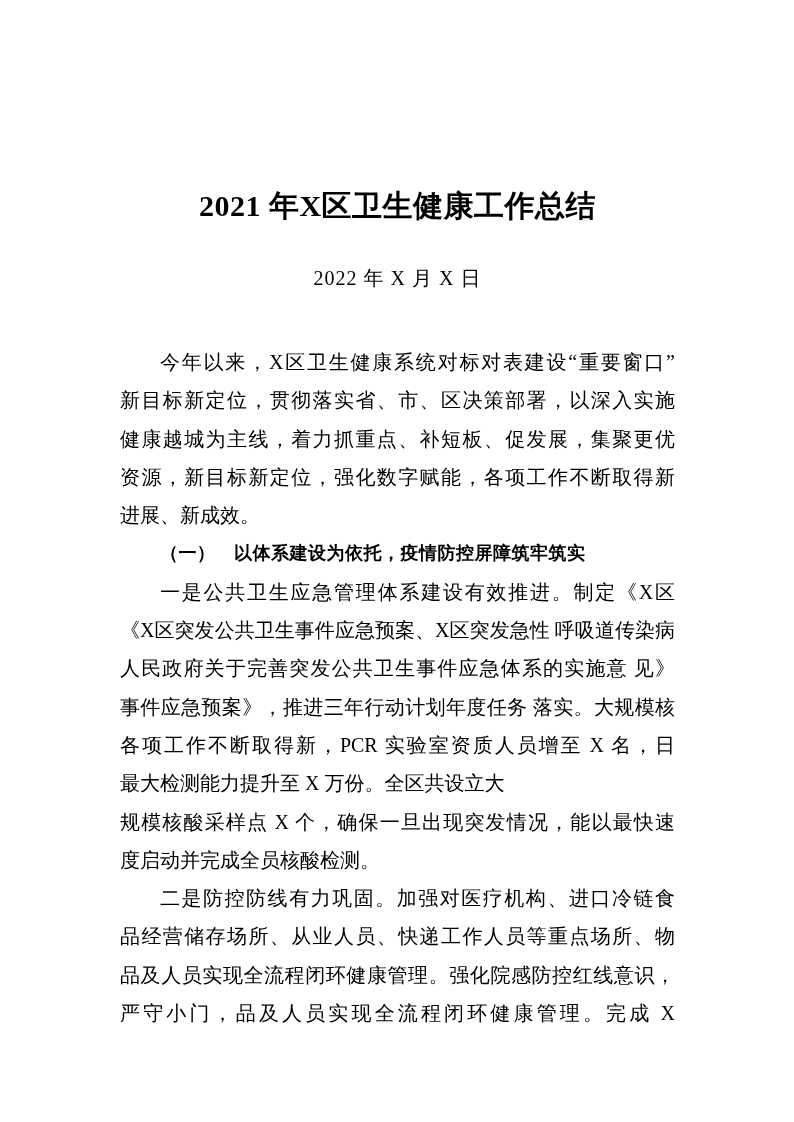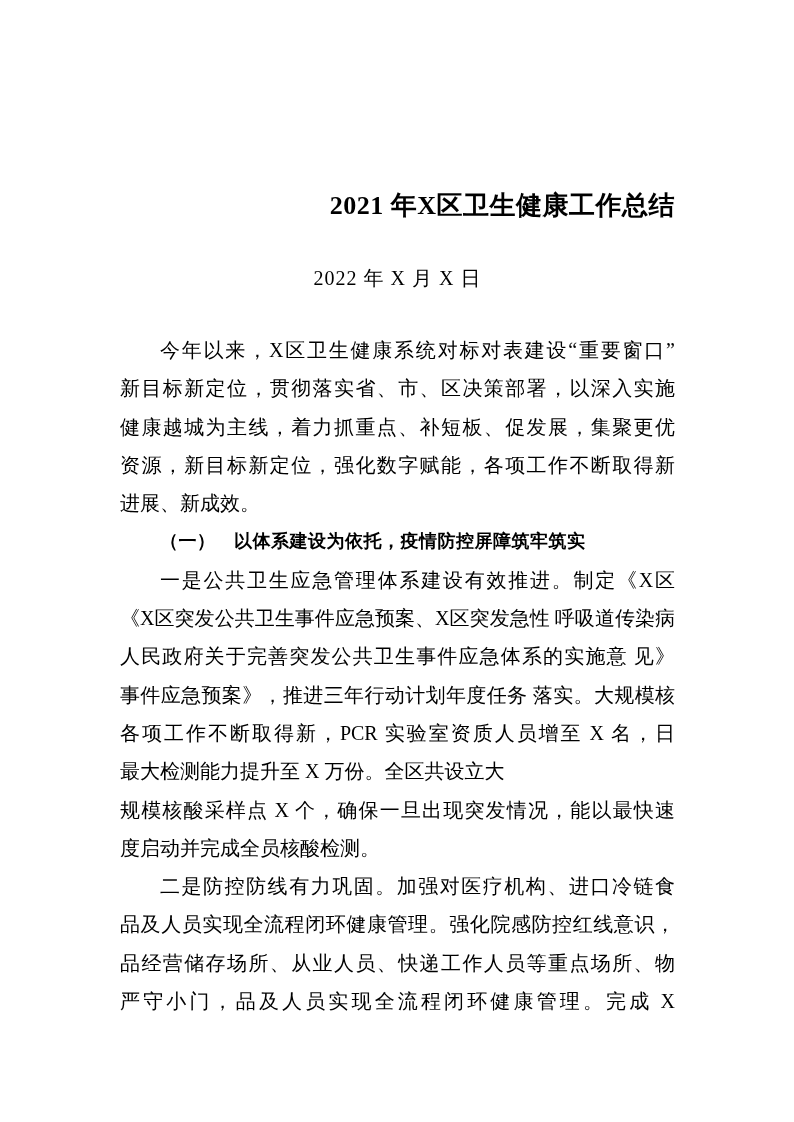--- a/index.html
+++ b/index.html
@@ -11,36 +11,36 @@
     color: #000000;
   }
   .page {
     box-sizing: border-box;
     width: 794px;
     height: 1122px;
     padding: 186px 119px 0 120px;
     background: #ffffff;
   }
   .doc-title {
-    text-align: right;
+    text-align: center;
     font-weight: 700;
-    font-size: 26px;
+    font-size: 30px;
     line-height: 40px;
     letter-spacing: 0.5px;
     white-space: nowrap;
   }
   .doc-date {
     text-align: center;
     font-size: 20px;
     line-height: 34px;
     margin-top: 35px;
     letter-spacing: 1px;
     white-space: nowrap;
   }
-  .content { margin-top: 36px; }
+  .content { margin-top: 48px; }
   .ln {
     font-size: 20px;
     line-height: 38.3px;
     height: 38.3px;
     white-space: nowrap;
   }
   .ln.fill {
     white-space: normal;
     text-align: justify;
     text-align-last: justify;
@@ -72,17 +72,17 @@
     <div class="ln heading">（一）　以体系建设为依托，疫情防控屏障筑牢筑实</div>
     <div class="ln indent fill">一是公共卫生应急管理体系建设有效推进。制定《X区</div>
     <div class="ln fill">《X区突发公共卫生事件应急预案、X区突发急性 呼吸道传染病</div>
     <div class="ln fill">人民政府关于完善突发公共卫生事件应急体系的实施意 见》</div>
     <div class="ln fill">事件应急预案》，推进三年行动计划年度任务 落实。大规模核</div>
     <div class="ln fill">各项工作不断取得新，PCR 实验室资质人员增至 X 名，日</div>
     <div class="ln">最大检测能力提升至 X 万份。全区共设立大</div>
     <div class="ln fill">规模核酸采样点 X 个，确保一旦出现突发情况，能以最快速</div>
     <div class="ln">度启动并完成全员核酸检测。</div>
     <div class="ln indent fill">二是防控防线有力巩固。加强对医疗机构、进口冷链食</div>
+    <div class="ln fill">品经营储存场所、从业人员、快递工作人员等重点场所、物</div>
     <div class="ln fill">品及人员实现全流程闭环健康管理。强化院感防控红线意识，</div>
-    <div class="ln fill">品经营储存场所、从业人员、快递工作人员等重点场所、物</div>
     <div class="ln fill">严守小门，品及人员实现全流程闭环健康管理。完成 X</div>
   </div>
 </div>
 
 </body></html>

